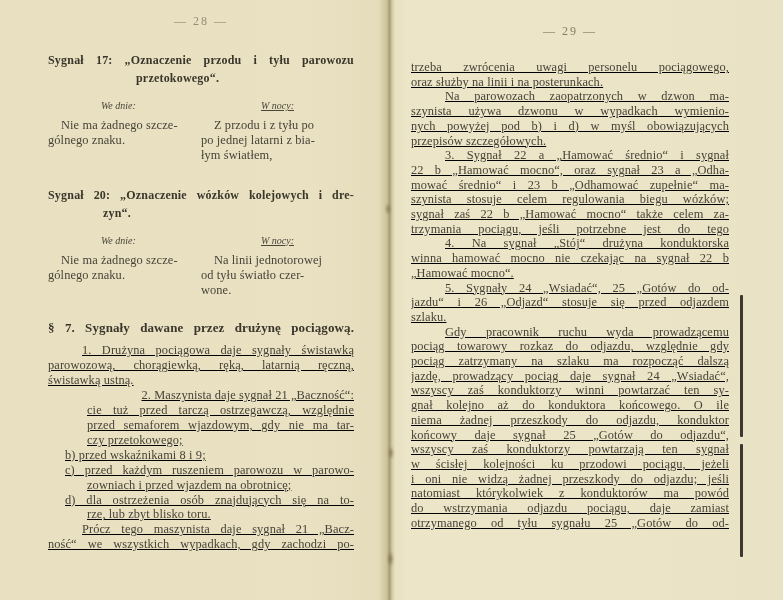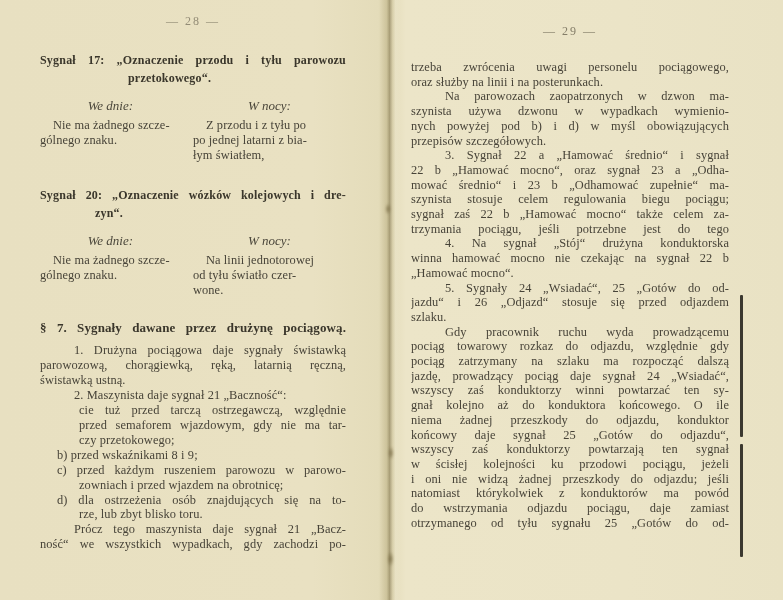--- a/index.html
+++ b/index.html
@@ -22,56 +22,56 @@
       rgba(82,68,30,0.38) 49%, rgba(150,135,85,0.16) 62%,
       rgba(255,255,250,0.10) 75%, rgba(0,0,0,0) 100%);
   }
   .smudge { position:absolute; border-radius:50%; filter:blur(1px);
             background:radial-gradient(ellipse, rgba(85,70,30,0.55), rgba(0,0,0,0) 70%); }
   .smudge.s1 { left:385px; top:203px; width:6px;  height:12px; }
   .smudge.s2 { left:388px; top:446px; width:6px;  height:14px; }
   .smudge.s3 { left:387px; top:551px; width:7px;  height:16px; }
 
   .page { position:absolute; top:0; height:600px; }
-  .page-left  { left:40px;  width:306px; }
+  .page-left  { left:48px;  width:306px; }
   .page-right { left:411px; width:318px; }
 
   .pagenum { text-align:center; color:#847d68; font-size:12px; line-height:14px;
              letter-spacing:2px; }
   .page-left  .pagenum { margin-top:14px; opacity:0.85; }
   .page-right .pagenum { margin-top:24px; }
 
   .line { font-size:12.4px; line-height:14.9px; max-height:15px; overflow:hidden;
           color:#474338; letter-spacing:0.1px; }
   .page-right .line { line-height:14.7px; max-height:14.8px; }
   .just { text-align:justify; text-align-last:justify; }
 
-  .ind-p   { padding-left:34px; }   
+  .ind-p   { padding-left:34px;text-align:right; }   
   .ind-la  { padding-left:17px; }   
   .ind-lc  { padding-left:39px; }   
   .ind-c1  { padding-left:13px; }   
   .ind-m88 { padding-left:88px; }   
   .ind-m55 { padding-left:55px; }   
 
   .block-heading { margin-top:23px; }
   .block-heading .line { font-weight:bold; font-size:12px; line-height:18px; max-height:18px;
                          color:#3a362b; letter-spacing:0.2px; }
   .block-colheads { margin-top:12px; display:flex; }
   .block-colheads + .block-colrow { margin-top:5px; }
-  .block-colheads .colhead { font-style:italic; font-size:13px; line-height:14px;
+  .block-colheads .colhead { font-style:italic; font-size:10px; line-height:14px;
                              color:#4a463a; text-align:center; }
   .colhead-left  { width:46%; }
-  .colhead-right { width:50%; margin-left:4%; }
+  .colhead-right { width:50%; margin-left:4%;text-decoration:underline; }
   .block-colrow { display:flex; }
   .col-left  { width:46%; }
   .col-right { width:50%; margin-left:4%; }
   .block-section { margin-top:22px; }
   .block-section .line { font-weight:bold; font-size:13px; line-height:17px; max-height:17px;
                          color:#3a362b; }
-  .block-lines { margin-top:7px; }
+  .block-lines { margin-top:7px;text-decoration:underline; }
   .page-right .block-lines { margin-top:22px; }
 
   .change-bar { position:absolute; width:3px; background:#3b382f; border-radius:1px; }
   .change-bar.seg1 { left:740px; top:295px; height:142px; }
   .change-bar.seg2 { left:740px; top:444px; height:113px; }
 </style>
 </head>
 <body>
 
 <div class="scan">
@@ -151,21 +151,21 @@
         <div class="block block-lines">
           <div class="line just">trzeba zwrócenia uwagi personelu pociągowego,</div>
           <div class="line">oraz służby na linii i na posterunkach.</div>
           <div class="line ind-p just">Na parowozach zaopatrzonych w dzwon ma-</div>
           <div class="line just">szynista używa dzwonu w wypadkach wymienio-</div>
           <div class="line just">nych powyżej pod b) i d) w myśl obowiązujących</div>
           <div class="line">przepisów szczegółowych.</div>
           <div class="line ind-p just">3. Sygnał 22 a „Hamować średnio“ i sygnał</div>
           <div class="line just">22 b „Hamować mocno“, oraz sygnał 23 a „Odha-</div>
           <div class="line just">mować średnio“ i 23 b „Odhamować zupełnie“ ma-</div>
-          <div class="line just">szynista stosuje celem regulowania biegu pociągu;</div>
+          <div class="line just">szynista stosuje celem regulowania biegu wózków;</div>
           <div class="line just">sygnał zaś 22 b „Hamować mocno“ także celem za-</div>
           <div class="line just">trzymania pociągu, jeśli potrzebne jest do tego</div>
           <div class="line ind-p just">4. Na sygnał „Stój“ drużyna konduktorska</div>
           <div class="line just">winna hamować mocno nie czekając na sygnał 22 b</div>
           <div class="line">„Hamować mocno“.</div>
           <div class="line ind-p just">5. Sygnały 24 „Wsiadać“, 25 „Gotów do od-</div>
           <div class="line just">jazdu“ i 26 „Odjazd“ stosuje się przed odjazdem</div>
           <div class="line">szlaku.</div>
           <div class="line ind-p just">Gdy pracownik ruchu wyda prowadzącemu</div>
           <div class="line just">pociąg towarowy rozkaz do odjazdu, względnie gdy</div>

